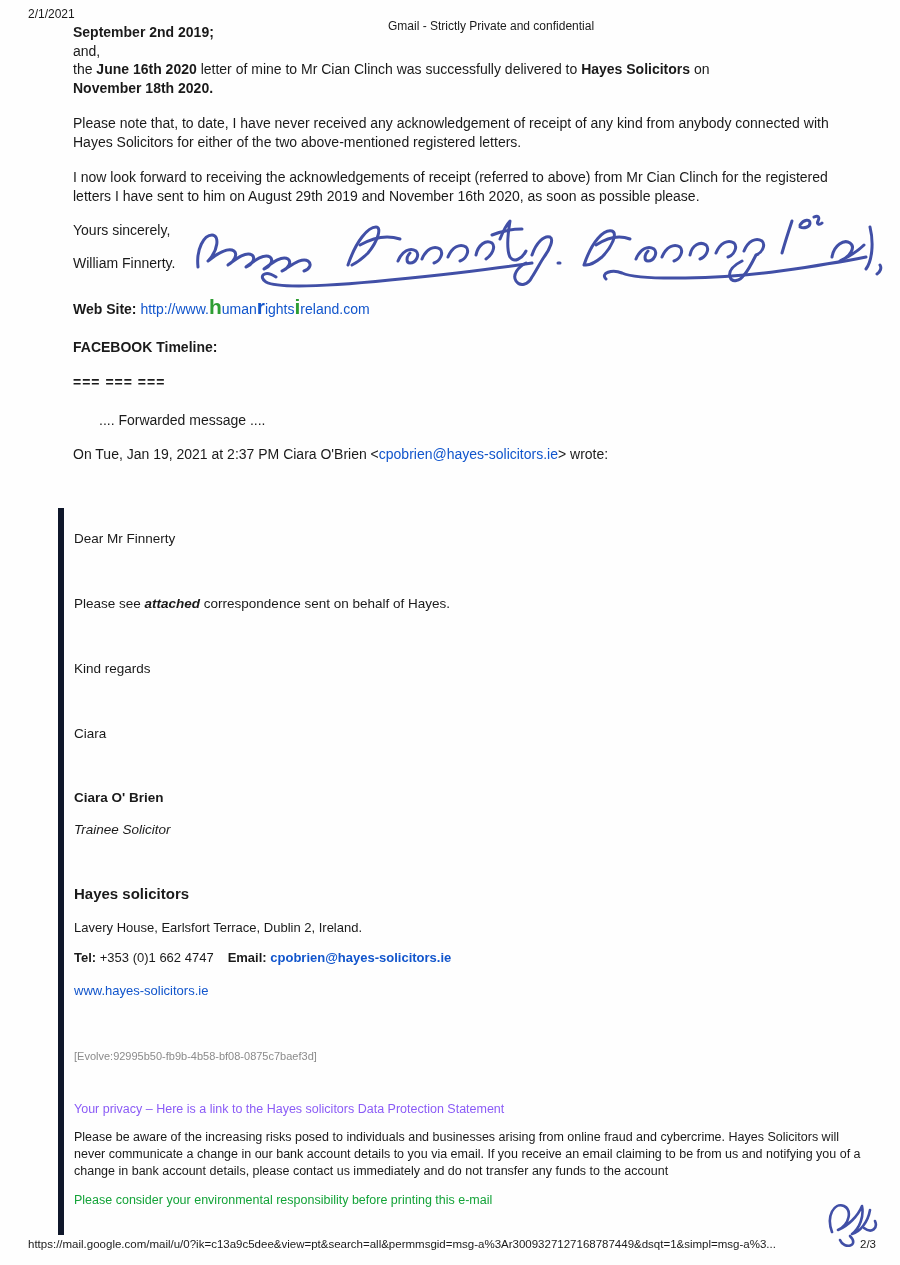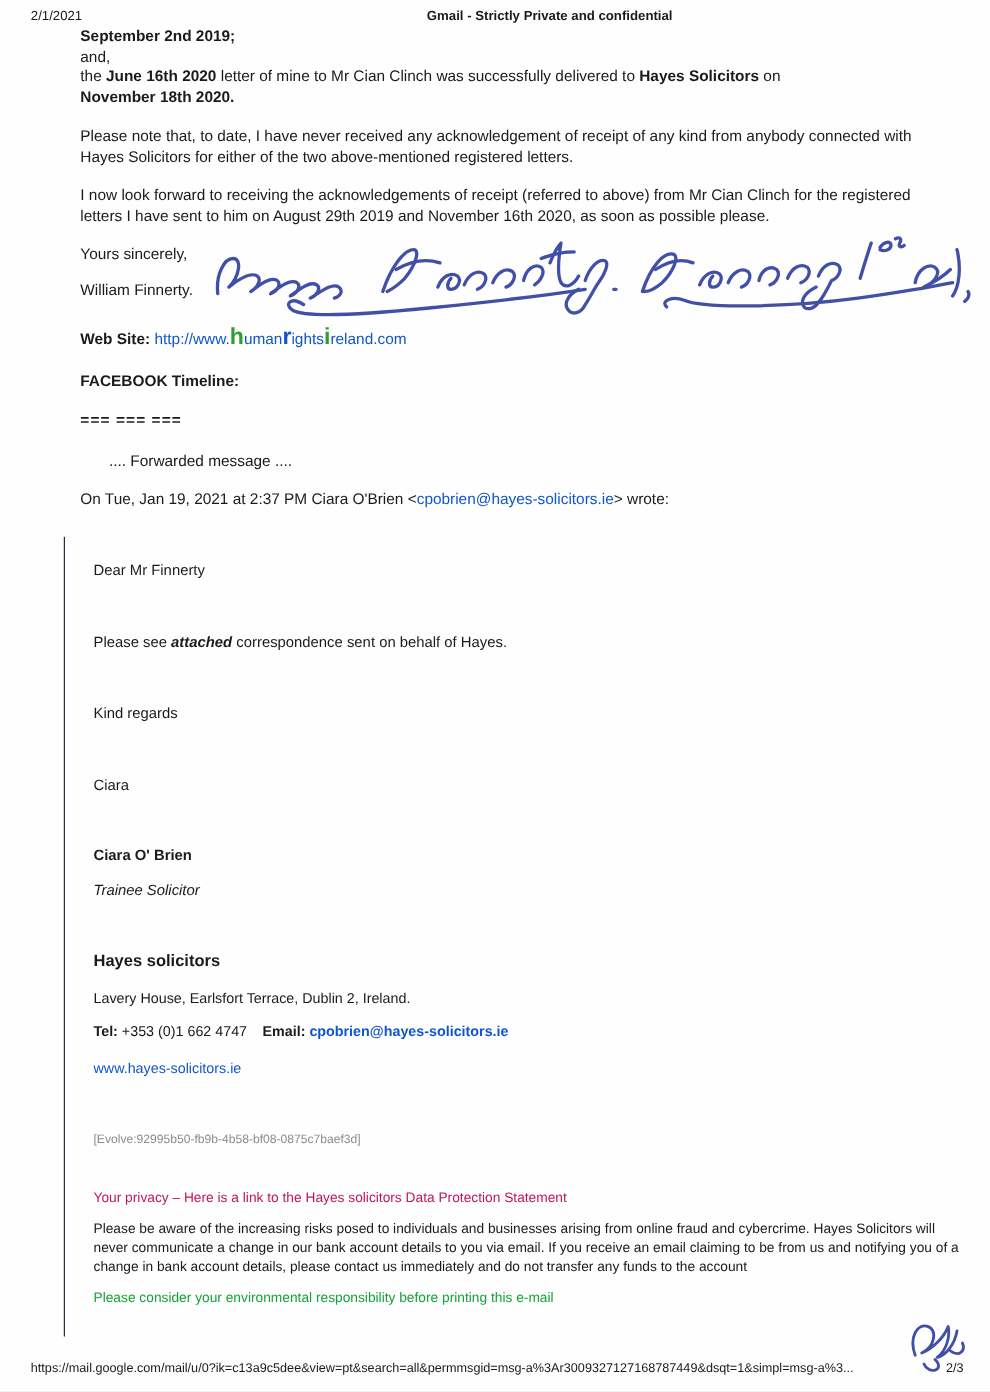--- a/index.html
+++ b/index.html
@@ -10,60 +10,60 @@
     background:#fefefe;
     font-family:"Liberation Sans", sans-serif;
     color:#1a1a1a;
     overflow:hidden;
   }
   .b{font-weight:bold;}
   .bi{font-weight:bold;font-style:italic;}
   .link{color:#1155cc;}
   
   .hdr-date{position:absolute;left:28px;top:7px;font-size:12px;}
-  .hdr-title{position:absolute;left:388px;top:7px;font-size:12px;font-weight:bold;}
+  .hdr-title{position:absolute;left:388px;top:19px;font-size:12px;}
   
   .letter{position:absolute;left:73px;top:23px;width:795px;font-size:14px;line-height:18.5px;}
   .letter p{margin:0;}
   .p2{margin-top:17px !important;}
   .p3{margin-top:17px !important;}
   .closing{margin-top:16px !important;}
   .signer{margin-top:14px !important;}
   .web{margin-top:26px !important;}
   .bigG{font-size:21px;font-weight:bold;color:#2e9e33;line-height:18px;}
   .bigB{font-size:21px;font-weight:bold;color:#1155cc;line-height:18px;}
   .fb-label{margin-top:19px !important;}
   .fb-url{margin-top:1px !important;}
   .sep{margin-top:17px !important;letter-spacing:1px;}
   .fwd{margin-top:19px !important;padding-left:26px;}
   .ontue{margin-top:16px !important;}
   
   .sig-svg{position:absolute;left:160px;top:205px;pointer-events:none;}
   .initials-svg{position:absolute;left:820px;top:1196px;pointer-events:none;}
   
   .quote{
-    position:absolute;left:58px;top:488px;width:800px;height:727px;
-    border-left:1px solid #0f172a;padding-left:26px;
+    position:absolute;left:58px;top:508px;width:800px;height:727px;
+    border-left:6px solid #0f172a;padding-left:10px;
     font-size:13.5px;line-height:18px;
   }
   .quote p{margin:0;}
   .q-greeting{margin-top:22px !important;}
   .q-body{margin-top:47px !important;}
   .q-regards{margin-top:47px !important;}
   .q-first{margin-top:47px !important;}
   .q-name{margin-top:46px !important;font-weight:bold;}
   .q-role{margin-top:14px !important;font-style:italic;}
   .q-firm{margin-top:46px !important;font-size:15px;font-weight:bold;}
   .q-addr{margin-top:16px !important;font-size:13px;}
   .q-tel{margin-top:12px !important;font-size:13px;}
   .q-email-lbl{margin-left:14px;}
   .q-email{font-weight:bold;}
   .q-url{margin-top:15px !important;font-size:13px;}
   .q-evolve{margin-top:47px !important;font-size:11px;color:#8b8b8b;}
-  .q-privacy{margin-top:35px !important;font-size:12.5px;color:#be185d;}
+  .q-privacy{margin-top:35px !important;font-size:12.5px;color:#8b5cf6;}
   .q-fraud{margin-top:11px !important;font-size:12.5px;line-height:17px;width:788px;}
   .q-based{margin-top:4px !important;font-size:12.5px;line-height:17px;}
   .q-env{margin-top:11px !important;font-size:12.5px;color:#14a339;}
   
   .footer{position:absolute;left:28px;right:24px;top:1238px;display:flex;justify-content:space-between;font-size:11.5px;}
 </style>
 </head>
 <body>
 
 <div class="page">

